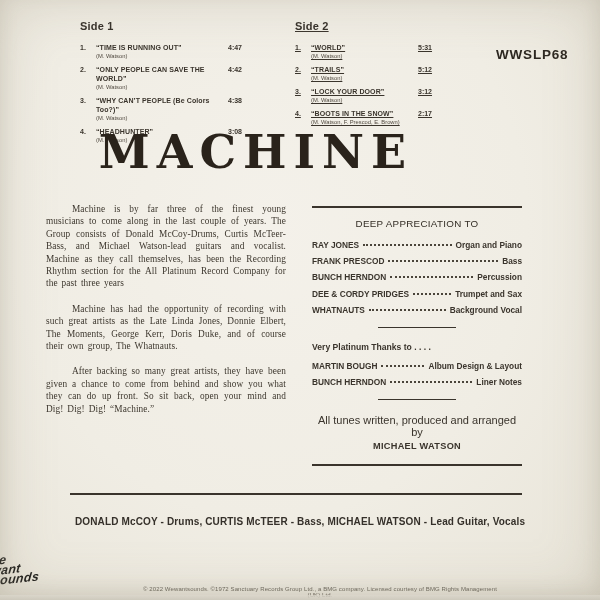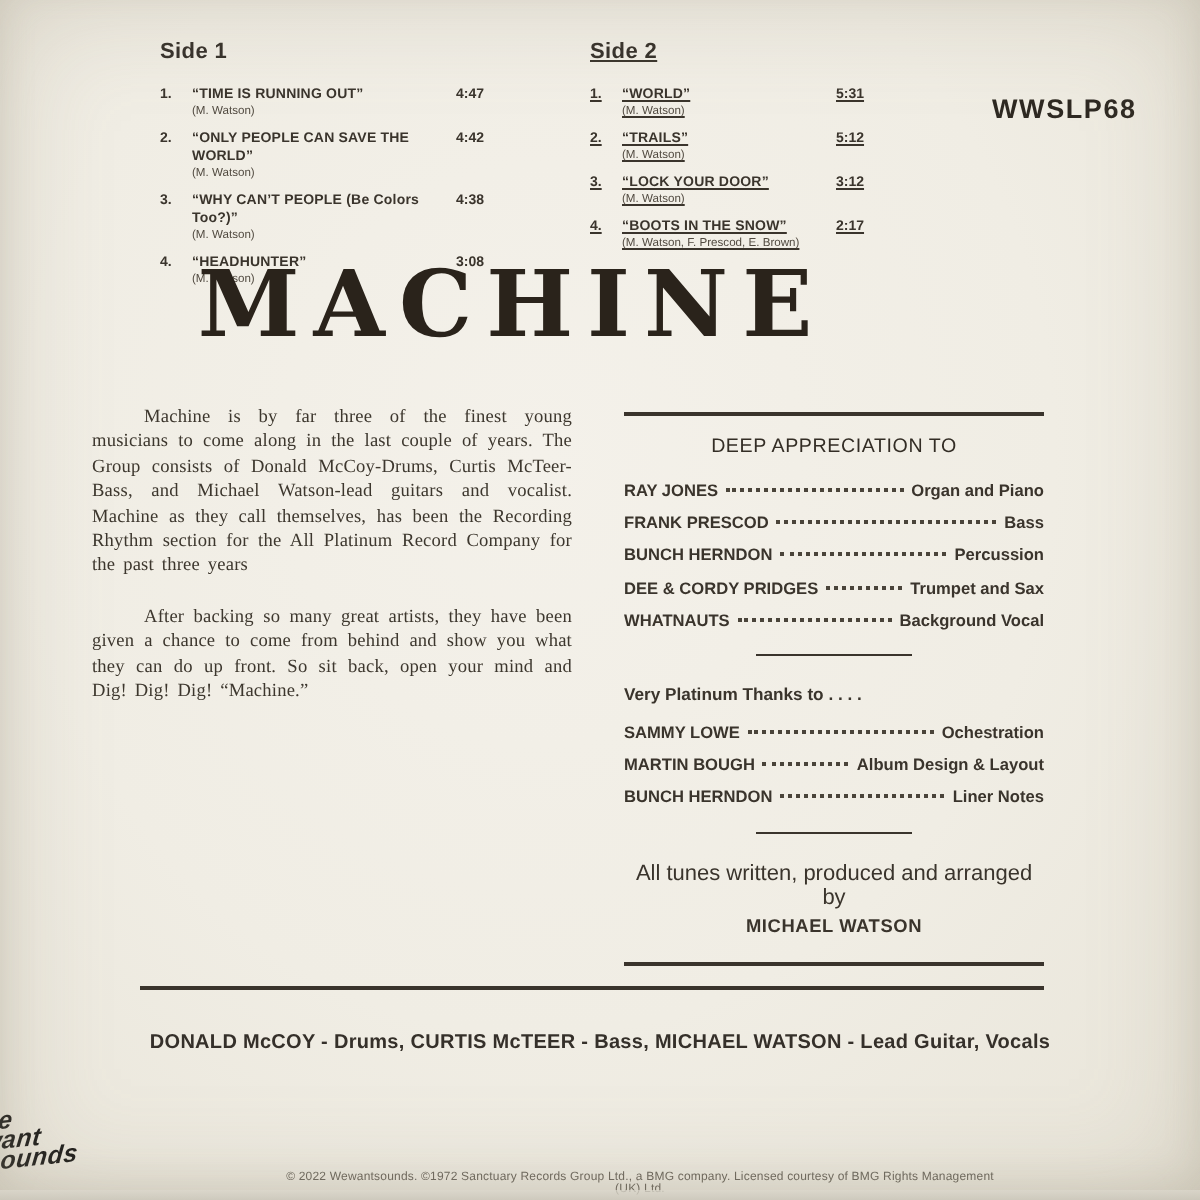--- a/index.html
+++ b/index.html
@@ -147,20 +147,21 @@
     <span class="track-duration">2:17</span>
   </div>
 </div>
 
 <div class="catalog">WWSLP68</div>
 
 <div class="album-title">MACHINE</div>
 
 <div class="liner">
   <p>Machine is by far three of the finest young musicians to come along in the last couple of years. The Group consists of Donald McCoy-Drums, Curtis McTeer-Bass, and Michael Watson-lead guitars and vocalist. Machine as they call themselves, has been the Recording Rhythm section for the All Platinum Record Company for the past three years</p>
+  <p>Machine has had the opportunity of recording with such great artists as the Late Linda Jones, Donnie Elbert, The Moments, George Kerr, Doris Duke, and of course their own group, The Whatnauts.</p>
   <p>After backing so many great artists, they have been given a chance to come from behind and show you what they can do up front. So sit back, open your mind and Dig! Dig! Dig! “Machine.”</p>
 </div>
 
 <div class="credits-col">
   <div class="rule-full"></div>
   <div class="appreciation-heading">DEEP APPRECIATION TO</div>
 
   <div class="credit-row">
     <span class="credit-name">RAY JONES</span>
     <span class="credit-dots"></span>
@@ -185,25 +186,20 @@
     <span class="credit-name">WHATNAUTS</span>
     <span class="credit-dots"></span>
     <span class="credit-role">Background Vocal</span>
   </div>
 
   <div class="gap-sm"></div>
   <div class="rule-short"></div>
 
   <div class="special-heading">Very Platinum Thanks to . . . .</div>
 
-  <div class="credit-row">
-    <span class="credit-name">SAMMY LOWE</span>
-    <span class="credit-dots"></span>
-    <span class="credit-role">Ochestration</span>
-  </div>
   <div class="credit-row">
     <span class="credit-name">MARTIN BOUGH</span>
     <span class="credit-dots"></span>
     <span class="credit-role">Album Design &amp; Layout</span>
   </div>
   <div class="credit-row">
     <span class="credit-name">BUNCH HERNDON</span>
     <span class="credit-dots"></span>
     <span class="credit-role">Liner Notes</span>
   </div>

